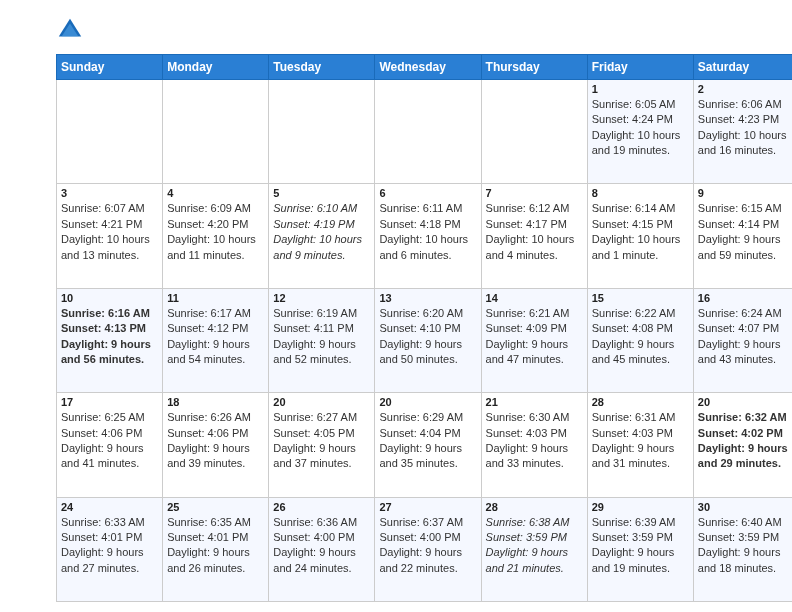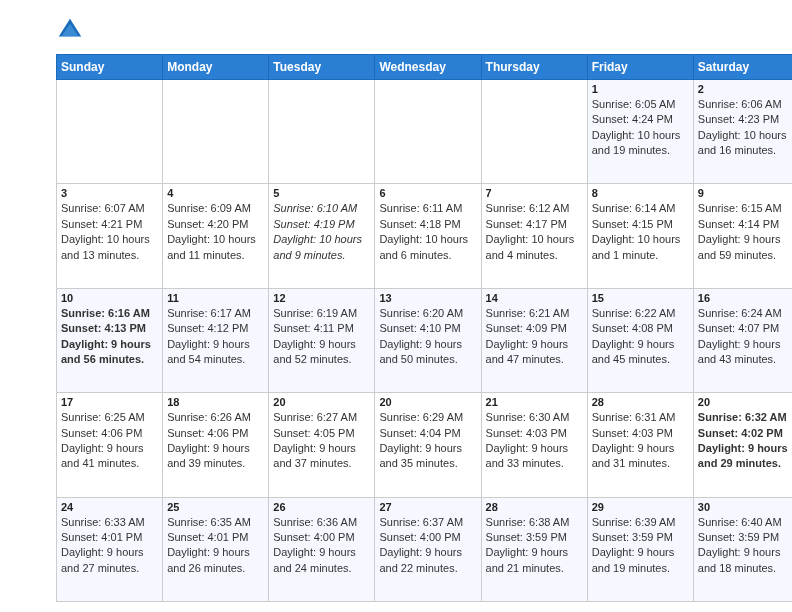--- a/index.html
+++ b/index.html
@@ -331,21 +331,21 @@
           </td>
           <td>
             <span class="day-num">27</span>
             <div class="day-info" style="white-space: pre-line;">Sunrise: 6:37 AM
 Sunset: 4:00 PM
 Daylight: 9 hours
 and 22 minutes.</div>
           </td>
           <td>
             <span class="day-num">28</span>
-            <div class="day-info" style="white-space: pre-line;">Sunrise: 6:38 AM
+            <div class="day-info" style="white-space: pre-line; font-style: italic;">Sunrise: 6:38 AM
 Sunset: 3:59 PM
 Daylight: 9 hours
 and 21 minutes.</div>
           </td>
           <td>
             <span class="day-num">29</span>
             <div class="day-info" style="white-space: pre-line;">Sunrise: 6:39 AM
 Sunset: 3:59 PM
 Daylight: 9 hours
 and 19 minutes.</div>

